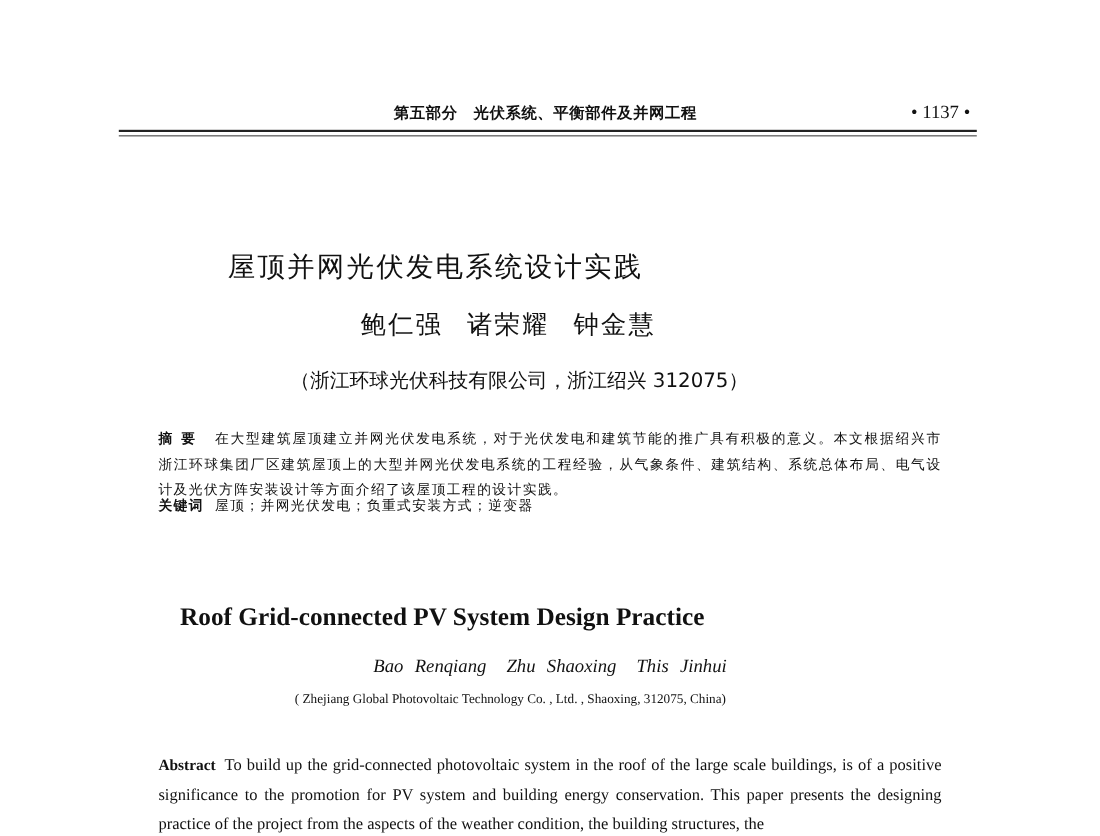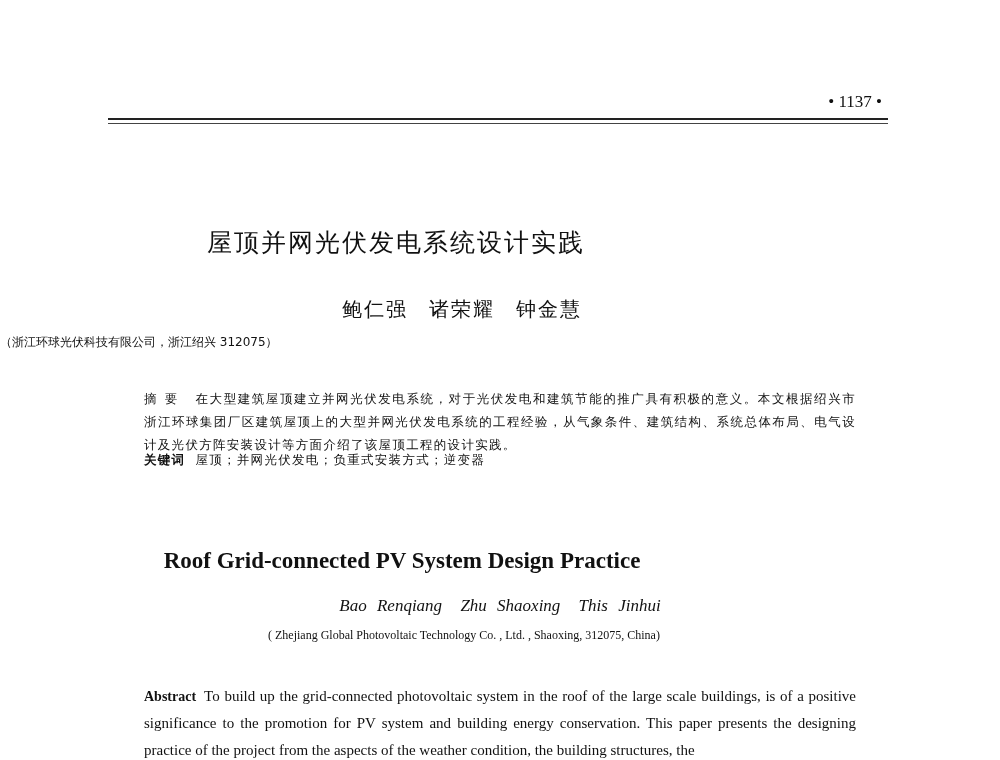--- a/index.html
+++ b/index.html
@@ -7,40 +7,41 @@
     .serif { font-family: "Liberation Serif", "DejaVu Serif", serif; }
     .sans { font-family: "DejaVu Sans", "Liberation Sans", sans-serif; }
 
     .running-header { position: absolute; left: 108px; top: 92px; width: 780px; height: 22px; }
     .running-header .section { position: absolute; left: 250px; top: 2px; font-size: 14px; font-weight: bold; letter-spacing: 0.5px; }
     .running-header .page-num { position: absolute; right: 6px; top: 0px; font-size: 17px; }
     .rule-thick { position: absolute; left: 108px; top: 118px; width: 780px; height: 2px; background: #222; }
     .rule-thin { position: absolute; left: 108px; top: 123px; width: 780px; height: 1px; background: #444; }
 
     .zh-title { position: absolute; left: 0; width: 792px; top: 226px; text-align: center; font-size: 25px; letter-spacing: 2px; }
-    .zh-authors { position: absolute; left: 0; width: 924px; top: 296px; text-align: center; font-size: 20px; word-spacing: 14px; letter-spacing: 2px; }
-    .zh-affil { position: absolute; left: 0; width: 944px; top: 334px; text-align: left; font-size: 12px; }
+    .zh-authors { position: absolute; left: 0; width: 924px; top: 280px; text-align: center; font-size: 23px; word-spacing: 14px; letter-spacing: 2px; }
+    .zh-affil { position: absolute; left: 0; width: 944px; top: 334px; text-align: center; font-size: 18px; }
 
     .zh-abstract { position: absolute; left: 144px; top: 387px; width: 712px; font-size: 12.5px; line-height: 23px; text-align: justify; letter-spacing: 1.3px; }
-    .zh-abstract .label { font-weight: normal; margin-right: 10px; letter-spacing: 8px; }
+    .zh-abstract .label { font-weight: bold; margin-right: 10px; letter-spacing: 8px; }
     .zh-keywords { position: absolute; left: 144px; top: 452px; width: 712px; font-size: 12.5px; letter-spacing: 1.3px; }
     .zh-keywords .label { font-weight: bold; margin-right: 10px; }
 
     .en-title { position: absolute; left: 0; width: 804px; top: 548px; text-align: center; font-size: 23px; font-weight: bold; }
     .en-authors { position: absolute; left: 0; width: 1000px; top: 596px; text-align: center; font-size: 17px; word-spacing: 6px; }
     .en-authors span { margin: 12px 4px; font-style: italic; }
     .en-affil { position: absolute; left: 0; width: 928px; top: 628px; text-align: center; font-size: 12px; }
 
     .en-abstract { position: absolute; left: 144px; top: 683px; width: 712px; font-size: 15px; line-height: 27px; text-align: justify; }
     .en-abstract .label { font-weight: bold; margin-right: 8px; font-size: 14px; }
   </style>
 </head>
 <body>
 
 <div class="running-header">
+  <span class="section sans">第五部分　光伏系统、平衡部件及并网工程</span>
   <span class="page-num serif">• 1137 •</span>
 </div>
 <div class="rule-thick"></div>
 <div class="rule-thin"></div>
 
 <div class="zh-title sans">屋顶并网光伏发电系统设计实践</div>
 <div class="zh-authors serif">
   <span>鲍仁强</span>
   <span>诸荣耀</span>
   <span>钟金慧</span>

